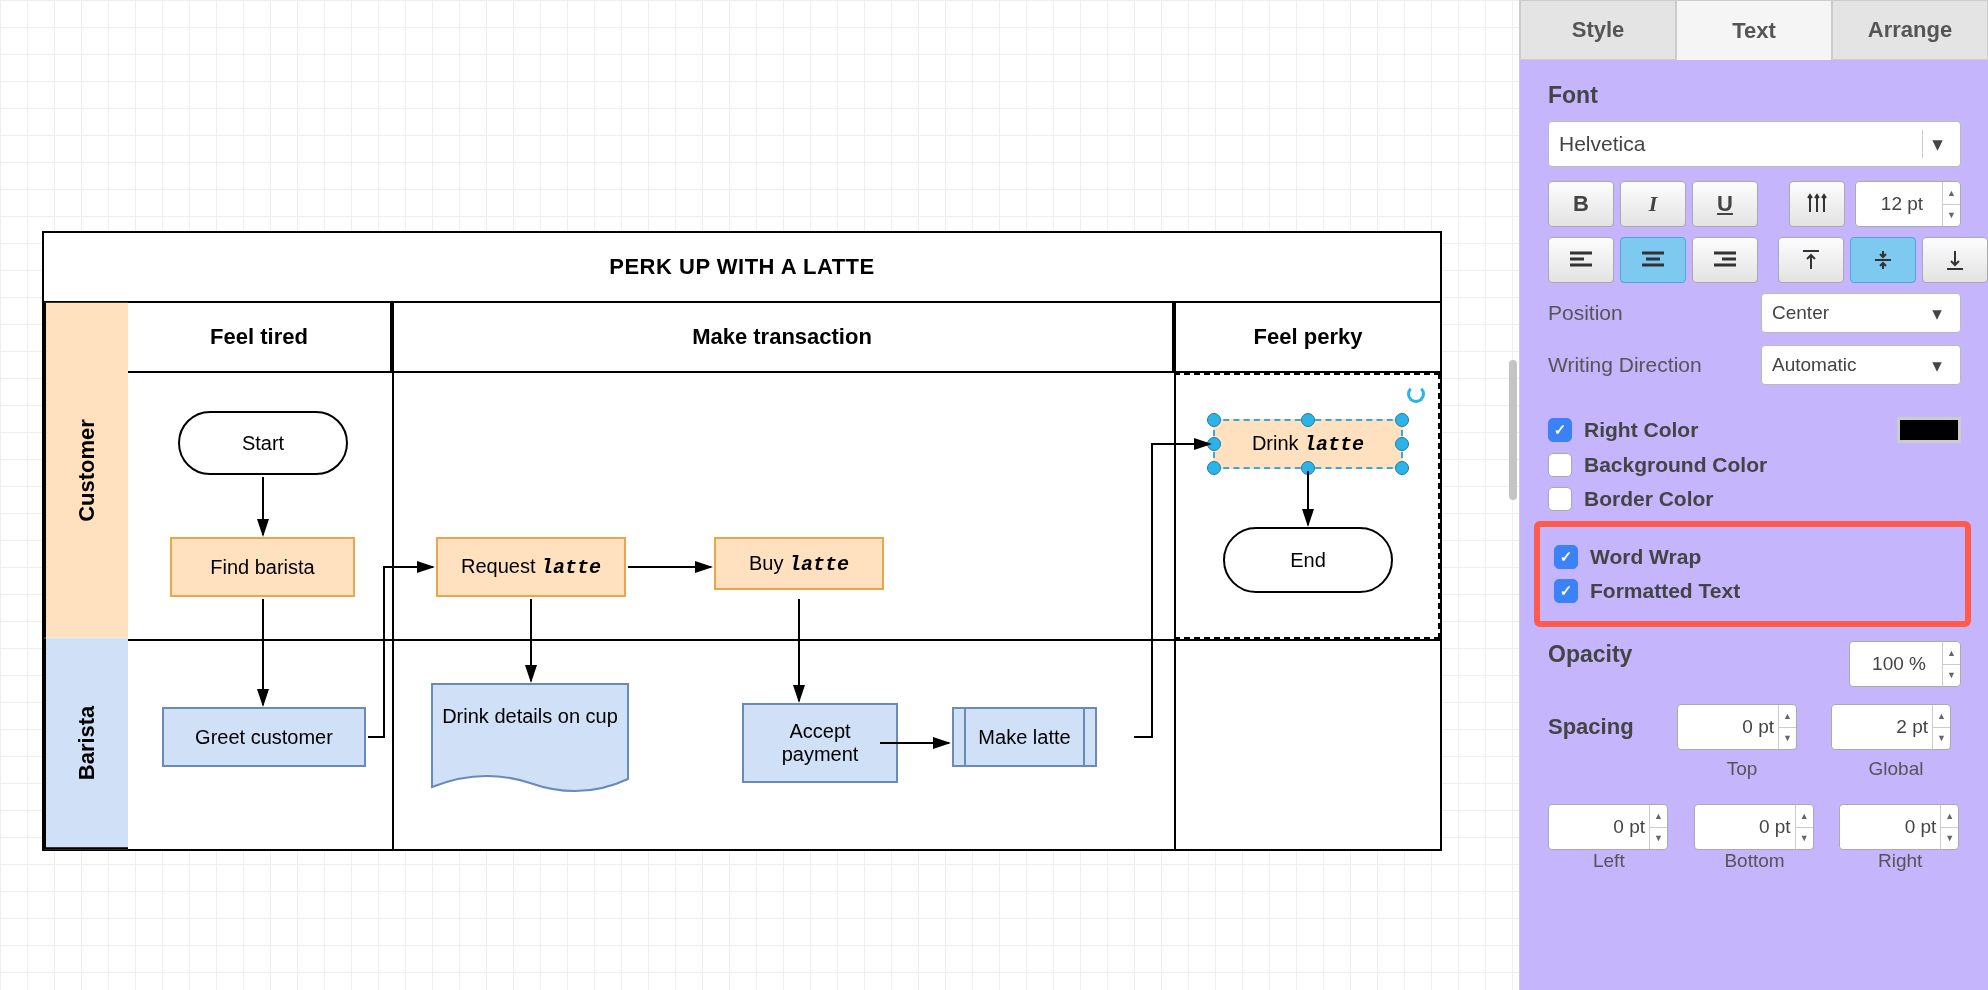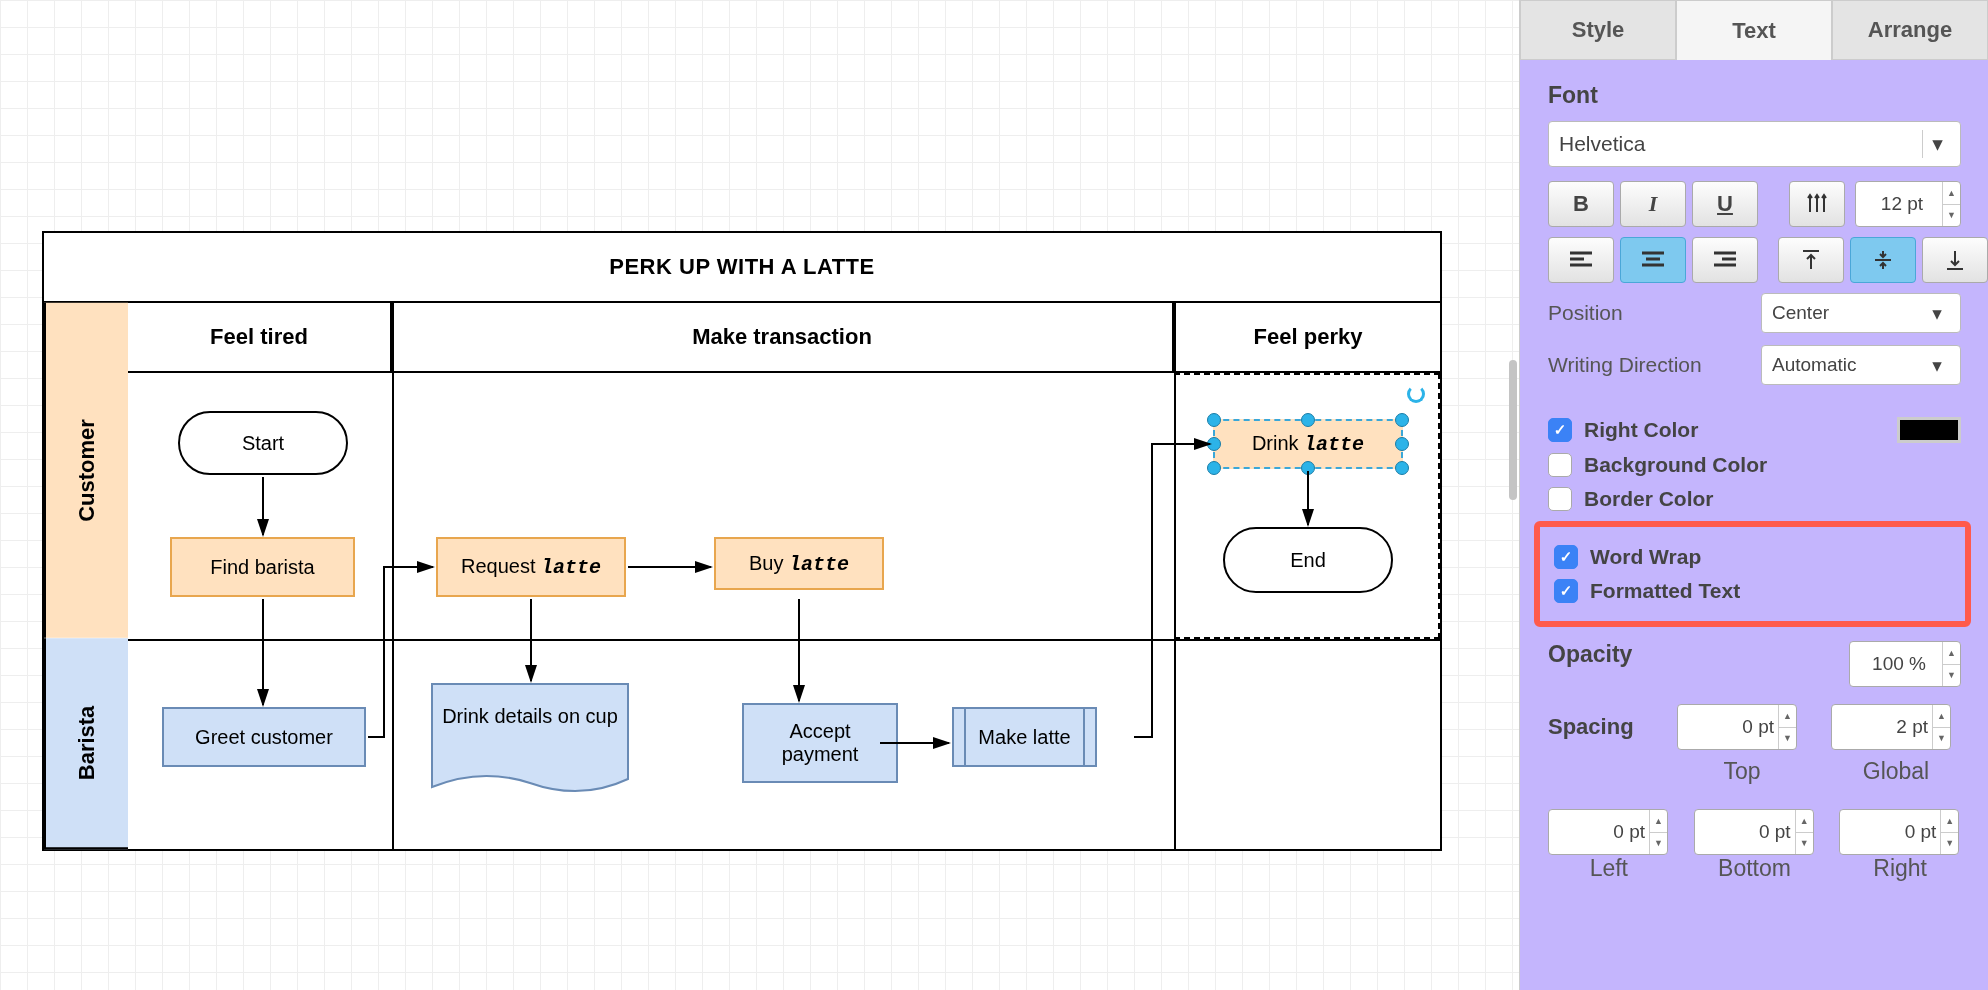--- a/index.html
+++ b/index.html
@@ -139,21 +139,21 @@
 }
 .opacity-row { display: flex; justify-content: space-between; align-items: flex-start; margin: 10px 0 17px; gap: 37px; }
 .spacing-grid {
   display: grid;
   grid-template-columns: auto repeat(2,130px);
   grid-template-rows: auto auto auto auto;
   gap: 8px 24px;
   align-items: center;
 }
 .spacing-label { font-weight: 700; font-size: 22px; }
-.sublabel { font-size: 23px; text-align: center; color: #555; }
+.sublabel { font-size: 19px; text-align: center; color: #555; }
 
 .diagram {
   position: absolute;
   left: 42px; top: 231px;
   width: 1400px; height: 620px;
   background: #fff;
   border: 2px solid #000;
 }
 .title-row {
   height: 70px;

